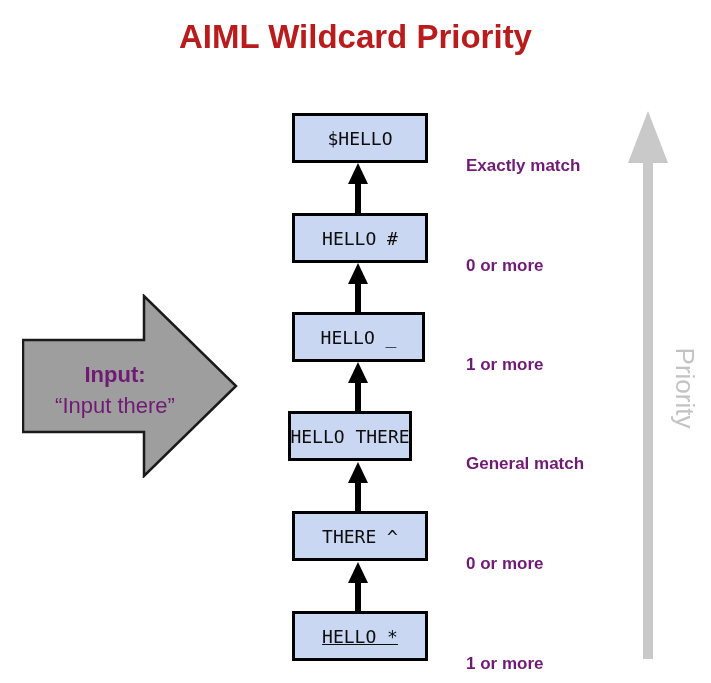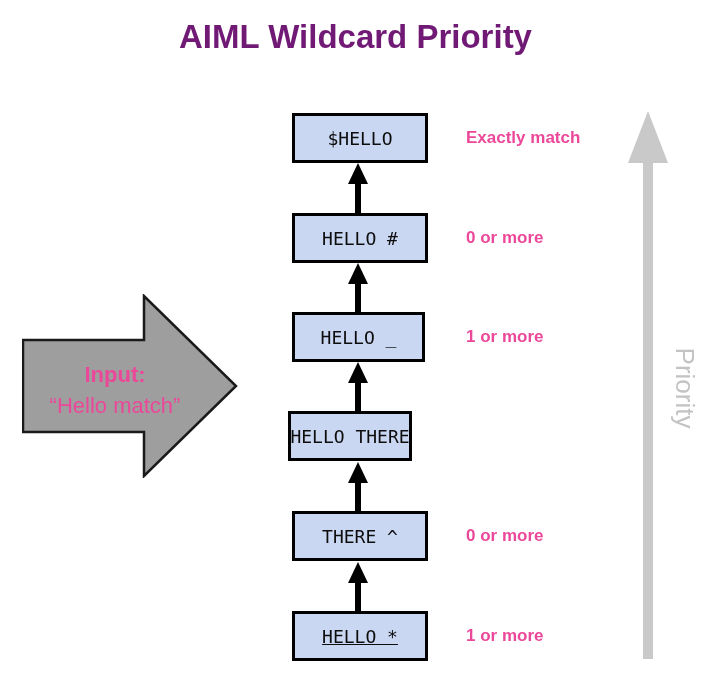--- a/index.html
+++ b/index.html
@@ -14,21 +14,21 @@
 
   
   .title {
     position: absolute;
     top: 18px;
     left: 0;
     width: 100%;
     text-align: center;
     font-size: 33px;
     font-weight: bold;
-    color: #701a75;
+    color: #b91c1c;
   }
 
   
   .wbox {
     position: absolute;
     box-sizing: border-box;
     height: 50px;
     background: #cad7f3;
     border: 3px solid #000000;
     display: flex;
@@ -41,22 +41,23 @@
   }
 
   
   .rlabel {
     position: absolute;
     left: 466px;
     height: 20px;
     line-height: 20px;
     font-size: 17px;
     font-weight: bold;
-    color: #ec4899;
+    color: #701a75;
     white-space: nowrap;
+    margin-top: 28px;
   }
 
   
   .connector {
     position: absolute;
     left: 348px;
     width: 20px;
     display: flex;
     flex-direction: column;
     align-items: center;
@@ -80,21 +81,21 @@
     top: 294px;
     width: 216px;
     height: 184px;
   }
   .input-arrow-text {
     position: absolute;
     left: 22px;
     top: 359px;
     width: 186px;
     text-align: center;
-    color: #ec4899;
+    color: #701a75;
     font-size: 22px;
     line-height: 31px;
   }
   .input-arrow-text .line1 { font-weight: bold; }
 
   
   .priority-shaft {
     position: absolute;
     left: 643px;
     top: 162px;
@@ -131,20 +132,21 @@
   <div class="wbox" style="top:213px; left:292px; width:136px;">HELLO #</div>
   <div class="wbox" style="top:113px; left:292px; width:136px;">$HELLO</div>
   <div class="wbox" style="top:312px; left:292px; width:133px;">HELLO _</div>
   <div class="wbox" style="top:411px; left:288px; width:124px;">HELLO THERE</div>
   <div class="wbox" style="top:511px; left:292px; width:136px;">THERE ^</div>
   <div class="wbox" style="top:611px; left:292px; width:136px;text-decoration:underline;">HELLO *</div>
 
   <div class="rlabel" style="top:128px;">Exactly match</div>
   <div class="rlabel" style="top:228px;">0 or more</div>
   <div class="rlabel" style="top:327px;">1 or more</div>
+  <div class="rlabel" style="top:426px;">General match</div>
   <div class="rlabel" style="top:526px;">0 or more</div>
   <div class="rlabel" style="top:626px;">1 or more</div>
 
   <div class="connector" style="top:163px; height:50px;">
     <div class="head"></div>
     <div class="stem"></div>
   </div>
   <div class="connector" style="top:263px; height:49px;">
     <div class="head"></div>
     <div class="stem"></div>
@@ -160,20 +162,20 @@
   <div class="connector" style="top:562px; height:49px;">
     <div class="head"></div>
     <div class="stem"></div>
   </div>
 
   <svg class="input-arrow-svg" viewBox="0 0 216 184">
     <polygon points="1,46 122,46 122,2 214,92 122,182 122,138 1,138" fill="#9e9e9e" stroke="#1a1a1a" stroke-width="2.5" stroke-linejoin="miter"></polygon>
   </svg>
   <div class="input-arrow-text">
     <div class="line1">Input:</div>
-    <div class="line2">“Hello match”</div>
+    <div class="line2">“Input there”</div>
   </div>
 
   <div class="priority-shaft"></div>
   <div class="priority-head"></div>
   <div class="priority-label">Priority</div>
 
 </div>
 
 </body></html>

